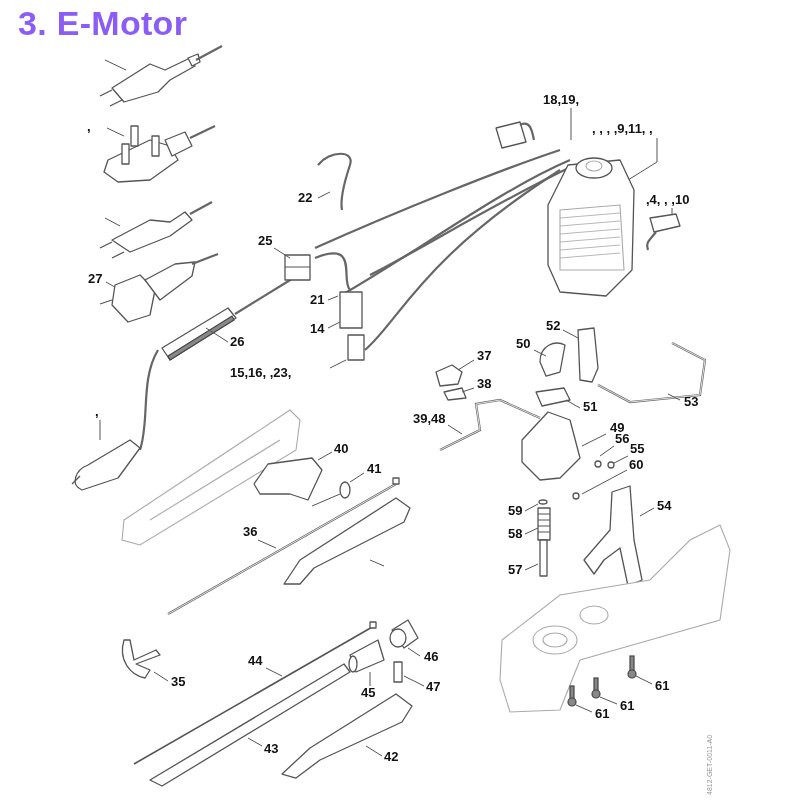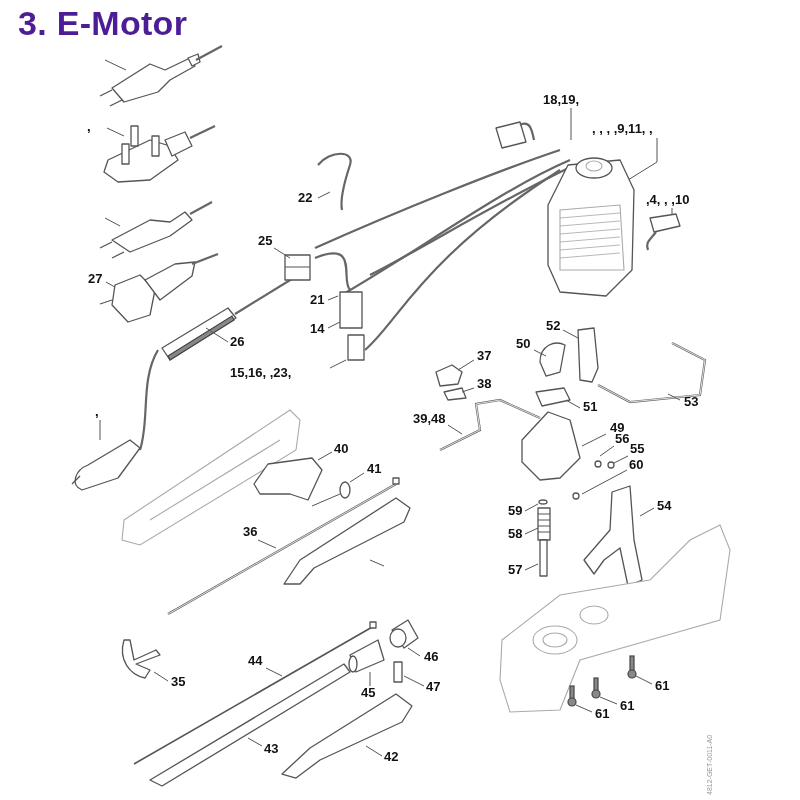--- a/index.html
+++ b/index.html
@@ -1,18 +1,18 @@
 <!DOCTYPE html>
 <html><head>
 <meta charset="utf-8">
 <style>
   html, body { margin:0; padding:0; background:#ffffff; }
   body { width:800px; height:800px; position:relative; overflow:hidden;
          font-family:"Liberation Sans", sans-serif; }
-  #title { position:absolute; left:18px; top:4px; font-size:34px; font-weight:bold; color:#4c1d95; letter-spacing:0.3px; }
+  #title { position:absolute; left:18px; top:4px; font-size:34px; font-weight:bold; color:#8b5cf6; letter-spacing:0.3px; }
   svg#diagram { position:absolute; left:0; top:0; width:800px; height:800px; }
   .part { fill:#fff; stroke:#555; stroke-width:1.3; stroke-linejoin:round; }
   .part-light { fill:#fff; stroke:#aaa; stroke-width:1.1; }
   .part-dark { fill:#888; stroke:#444; stroke-width:1.2; }
   .wire { fill:none; stroke:#666; stroke-width:2.2; }
   .wire-in { fill:none; stroke:#fff; stroke-width:0.8; }
   .leader { stroke:#555; stroke-width:1; fill:none; }
   .lbl { font-family:"Liberation Sans", sans-serif; font-weight:bold; font-size:13px; fill:#111; }
   .code { font-family:"Liberation Sans", sans-serif; font-size:7px; fill:#999; }
 </style>

